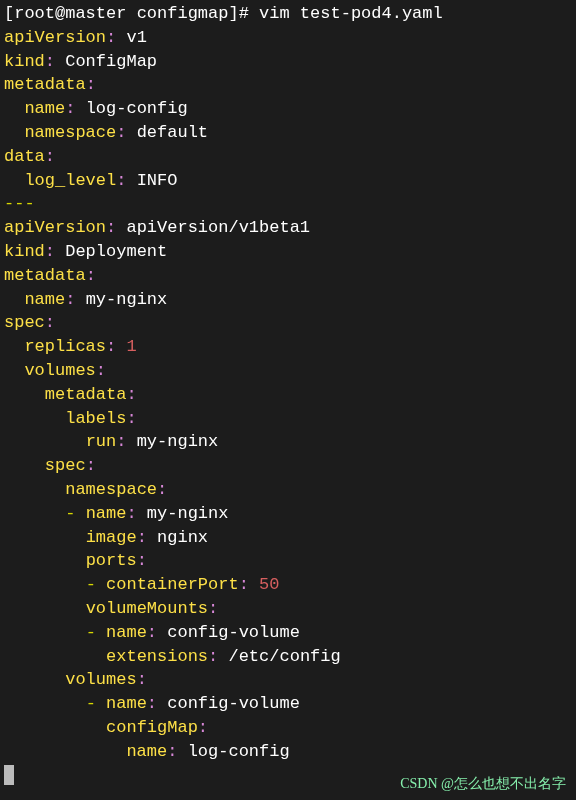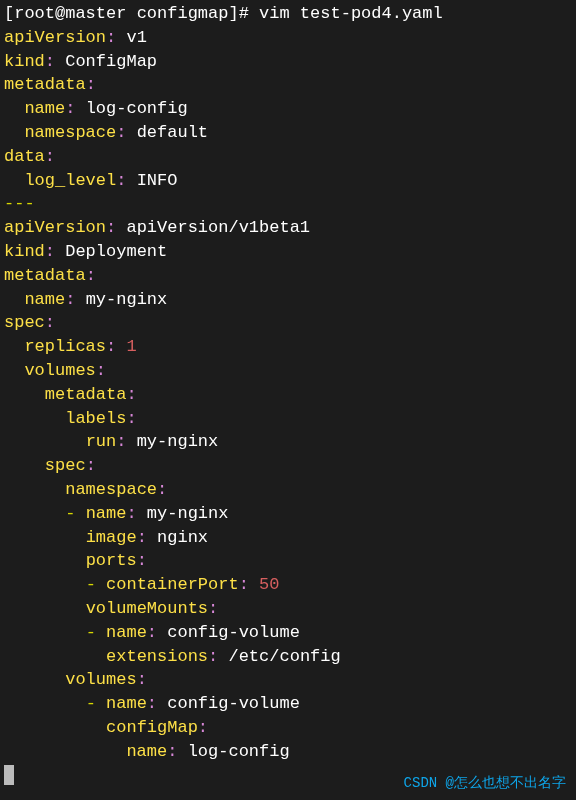--- a/index.html
+++ b/index.html
@@ -32,23 +32,23 @@
       display: inline-block;
       width: 10px;
       height: 20px;
       background-color: #bbbbbb;
       vertical-align: text-bottom;
     }
     .watermark {
       position: absolute;
       bottom: 6px;
       right: 10px;
-      color: #0ea5e9;
+      color: #86efac;
       font-size: 14px;
-      font-family: Liberation Mono, monospace;
+      font-family: Liberation Serif, serif;
     }
   </style>
 </head>
 <body>
 
 <div class="line"><span class="white">[</span><span class="white">root@master</span><span class="white"> </span><span class="white">configmap</span><span class="white">]# </span><span class="white">vim test-pod4.yaml</span></div>
 
 <div class="line"><span class="cyan">apiVersion</span><span class="magenta">:</span><span class="white"> </span><span class="white">v1</span></div>
 
 <div class="line"><span class="cyan">kind</span><span class="magenta">:</span><span class="white"> </span><span class="white">ConfigMap</span></div>

